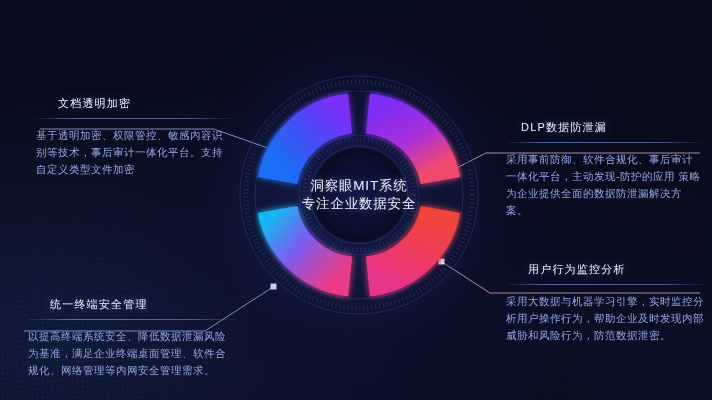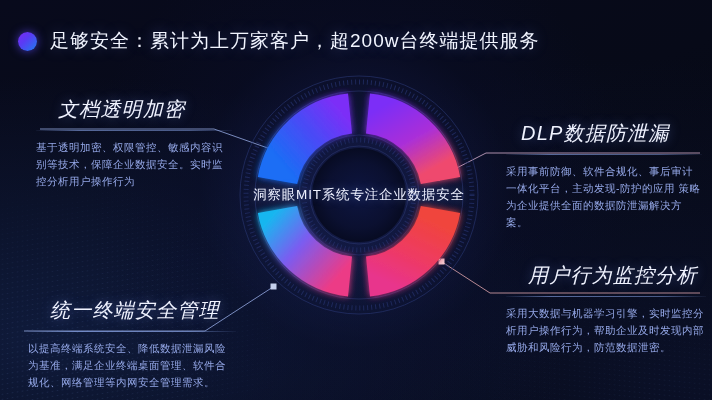--- a/index.html
+++ b/index.html
@@ -84,43 +84,42 @@
   }
   .ring-wrap svg { display: block; }
 
   .center-label {
     position: absolute;
     left: 0;
     top: 0;
     width: 246px;
     height: 246px;
     display: flex;
-    flex-direction: row;
+    flex-direction: column;
     align-items: center;
     justify-content: center;
     gap: 0;
     pointer-events: none;
   }
   .center-label div {
     font-size: 13.5px;
     letter-spacing: .8px;
     color: #eef1ff;
     text-shadow: 0 0 10px rgba(130,160,255,0.45);
   }
 
   
   .callout { position: absolute; }
   .callout h3 {
     margin: 0 0 7px 0;
-    font-size: 20px;
+    font-size: 11px;
     font-weight: normal;
     letter-spacing: 1.2px;
     color: #f0f3ff;
     text-shadow: 0 0 12px rgba(120,150,255,0.4);
-    font-style: italic;
   }
   .rule {
     height: 1px;
     background: linear-gradient(90deg, rgba(140,170,255,0.05) 0%, rgba(150,180,255,0.55) 22%, rgba(150,180,255,0.45) 78%, rgba(140,170,255,0.05) 100%);
     margin-bottom: 8px;
   }
   .callout p {
     margin: 0;
     font-size: 10.5px;
     line-height: 1.62;
@@ -147,24 +146,20 @@
   }
 </style>
 </head>
 <body>
 
 <div class="slide">
 
   <div class="texture"></div>
   <div class="texture right"></div>
 
-  <div class="title-row">
-    <span class="bullet"></span>
-    <span class="title-text">足够安全：累计为上万家客户，超200w台终端提供服务</span>
-  </div>
 
   <svg class="connectors" viewBox="0 0 712 400">
 
     <g>
       <path d="M40 129 H214 L279 152" fill="none" stroke="#9fb4ef" stroke-width="1" opacity="0.75"></path>
       <rect x="276" y="148.5" width="6" height="6" fill="#cfd9f7" opacity="0.95"></rect>
     </g>
 
     <g>
       <path d="M700 153 H486 L437 178" fill="none" stroke="#e3b9d8" stroke-width="1" opacity="0.75"></path>
@@ -244,21 +239,21 @@
 
     <div class="center-label">
       <div>洞察眼MIT系统</div>
       <div>专注企业数据安全</div>
     </div>
   </div>
 
   <div class="callout c-doc">
     <h3>文档透明加密</h3>
     <div class="rule"></div>
-    <p>基于透明加密、权限管控、敏感内容识别等技术，保障企业数据安全。实时监控分析用户操作行为</p>
+    <p>基于透明加密、权限管控、敏感内容识别等技术，事后审计一体化平台。支持自定义类型文件加密</p>
   </div>
 
   <div class="callout c-dlp">
     <h3>DLP数据防泄漏</h3>
     <div class="rule"></div>
     <p>采用事前防御、软件合规化、事后审计一体化平台，主动发现-防护的应用 策略为企业提供全面的数据防泄漏解决方案。</p>
   </div>
 
   <div class="callout c-behavior">
     <h3>用户行为监控分析</h3>

